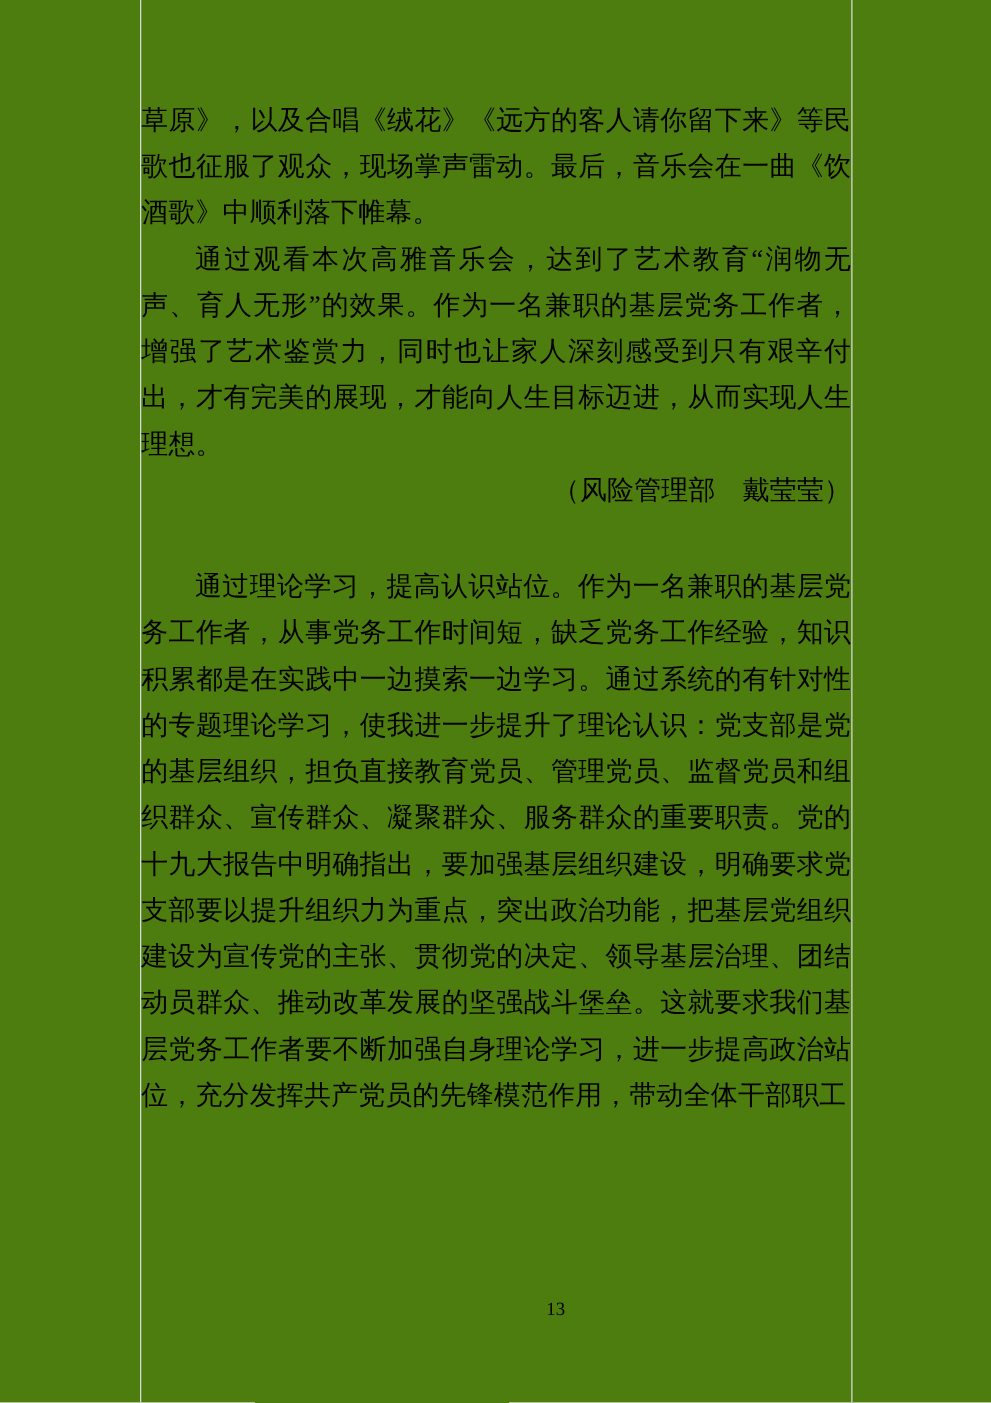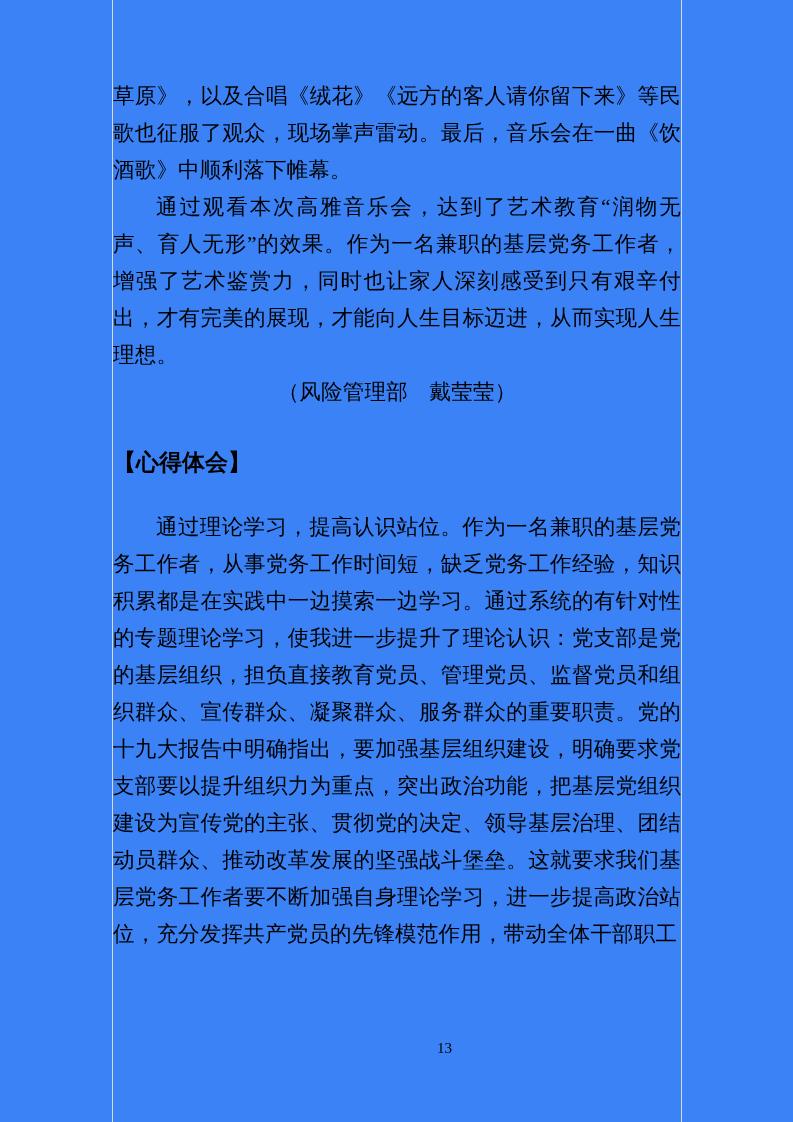--- a/index.html
+++ b/index.html
@@ -13,21 +13,21 @@
     position: relative;
     font-family: "Liberation Serif", "DejaVu Serif", serif;
     color: #000000;
     overflow: hidden;
   }
   .page {
     position: absolute;
     left: 0; top: 0;
     width: 793px;
     height: 1122px;
-    background: #3b82f6;
+    background: #4d7c0f;
   }
   
   .edge-rule {
     position: absolute;
     top: 0;
     width: 1px;
     height: 1122px;
     background: #d9d9d9;
   }
   .edge-rule.left  { left: 112px; }
@@ -42,21 +42,21 @@
 
   .para {
     font-size: 21.5px;
     line-height: 37px;
     letter-spacing: 0.2px;
     text-align: justify;
     text-justify: inter-ideograph;
     margin: 0;
   }
   .indent { text-indent: 43px; }
-  .right  { text-align: center; }
+  .right  { text-align: right; }
 
   .section-tag {
     font-size: 23px;
     line-height: 40px;
     font-weight: bold;
     margin: 0;
     padding-top: 18px;
   }
 
   .article-title {
@@ -95,21 +95,20 @@
   <div class="content">
 
     <p class="para">草原》，以及合唱《绒花》《远方的客人请你留下来》等民歌也征服了观众，现场掌声雷动。最后，音乐会在一曲《饮酒歌》中顺利落下帷幕。</p>
 
     <p class="para indent">通过观看本次高雅音乐会，达到了艺术教育“润物无声、育人无形”的效果。作为一名兼职的基层党务工作者，增强了艺术鉴赏力，同时也让家人深刻感受到只有艰辛付出，才有完美的展现，才能向人生目标迈进，从而实现人生理想。</p>
 
     <p class="para right">（风险管理部　戴莹莹）</p>
 
     <div class="gap-small"></div>
 
-    <p class="section-tag">【心得体会】</p>
 
 
     <div class="gap-med"></div>
 
 
     <p class="para indent">通过理论学习，提高认识站位。作为一名兼职的基层党务工作者，从事党务工作时间短，缺乏党务工作经验，知识积累都是在实践中一边摸索一边学习。通过系统的有针对性的专题理论学习，使我进一步提升了理论认识：党支部是党的基层组织，担负直接教育党员、管理党员、监督党员和组织群众、宣传群众、凝聚群众、服务群众的重要职责。党的十九大报告中明确指出，要加强基层组织建设，明确要求党支部要以提升组织力为重点，突出政治功能，把基层党组织建设为宣传党的主张、贯彻党的决定、领导基层治理、团结动员群众、推动改革发展的坚强战斗堡垒。这就要求我们基层党务工作者要不断加强自身理论学习，进一步提高政治站位，充分发挥共产党员的先锋模范作用，带动全体干部职工</p>
 
   </div>
 
   <div class="page-number">13</div>

